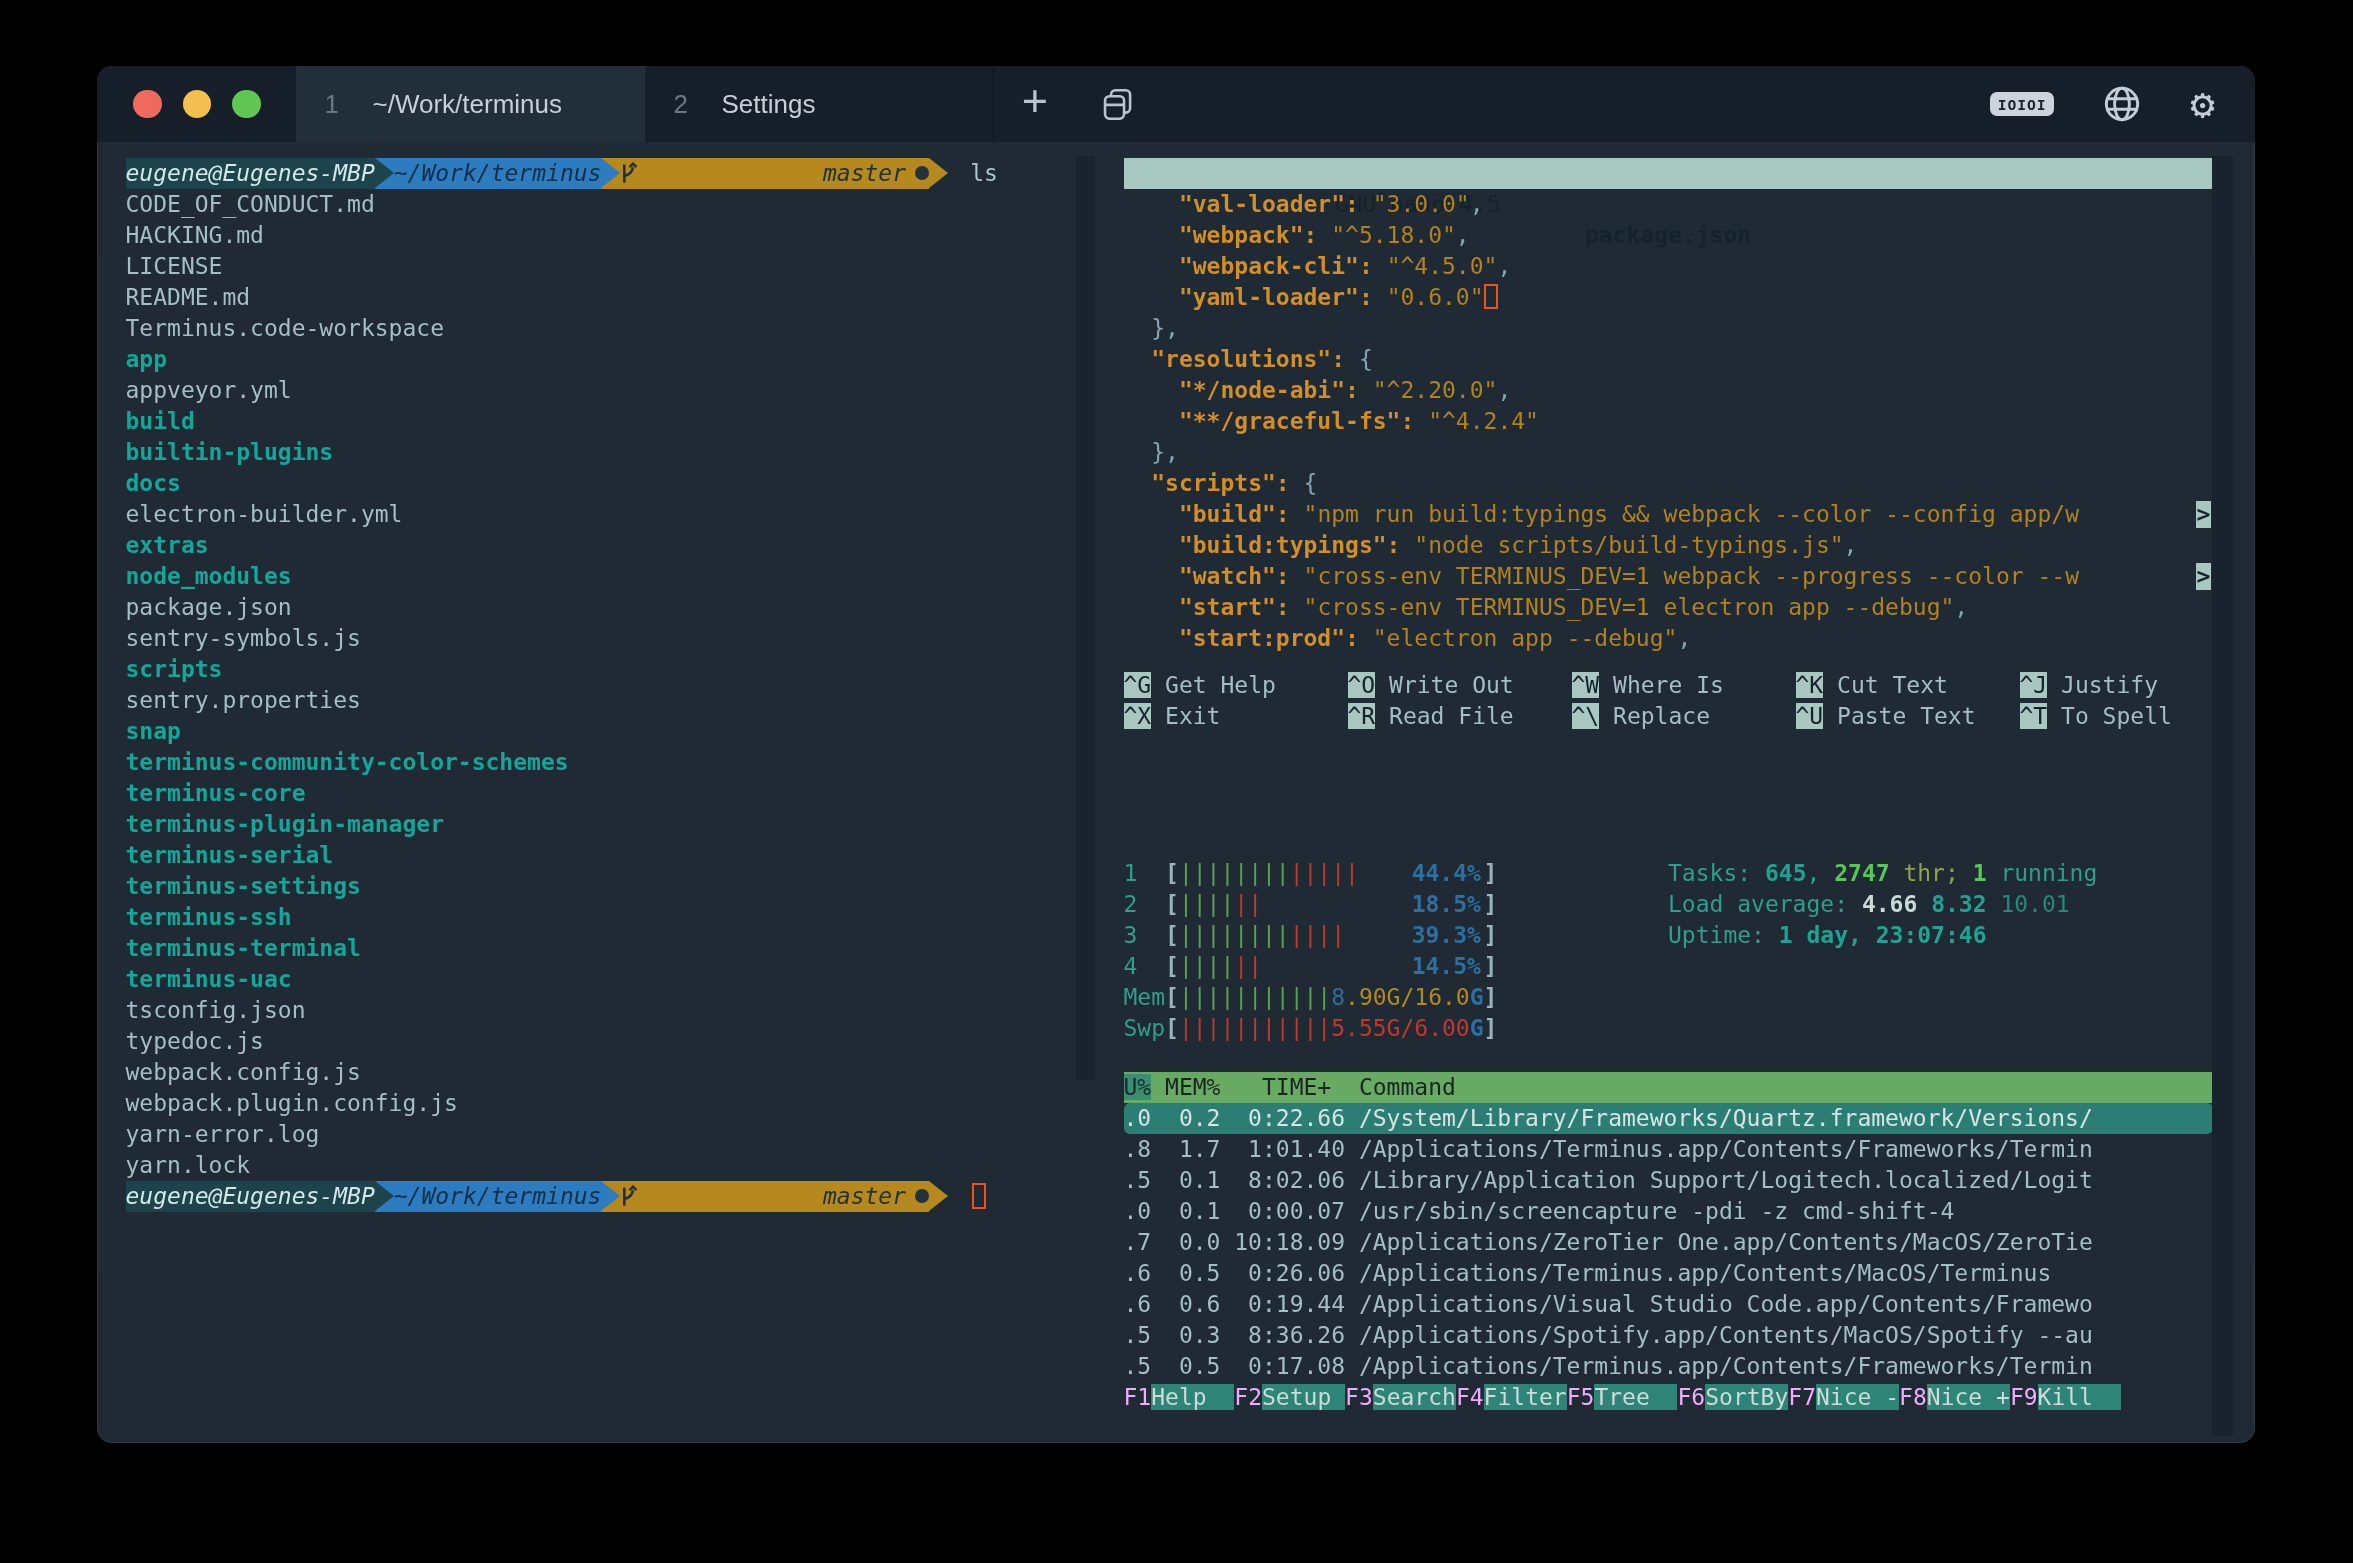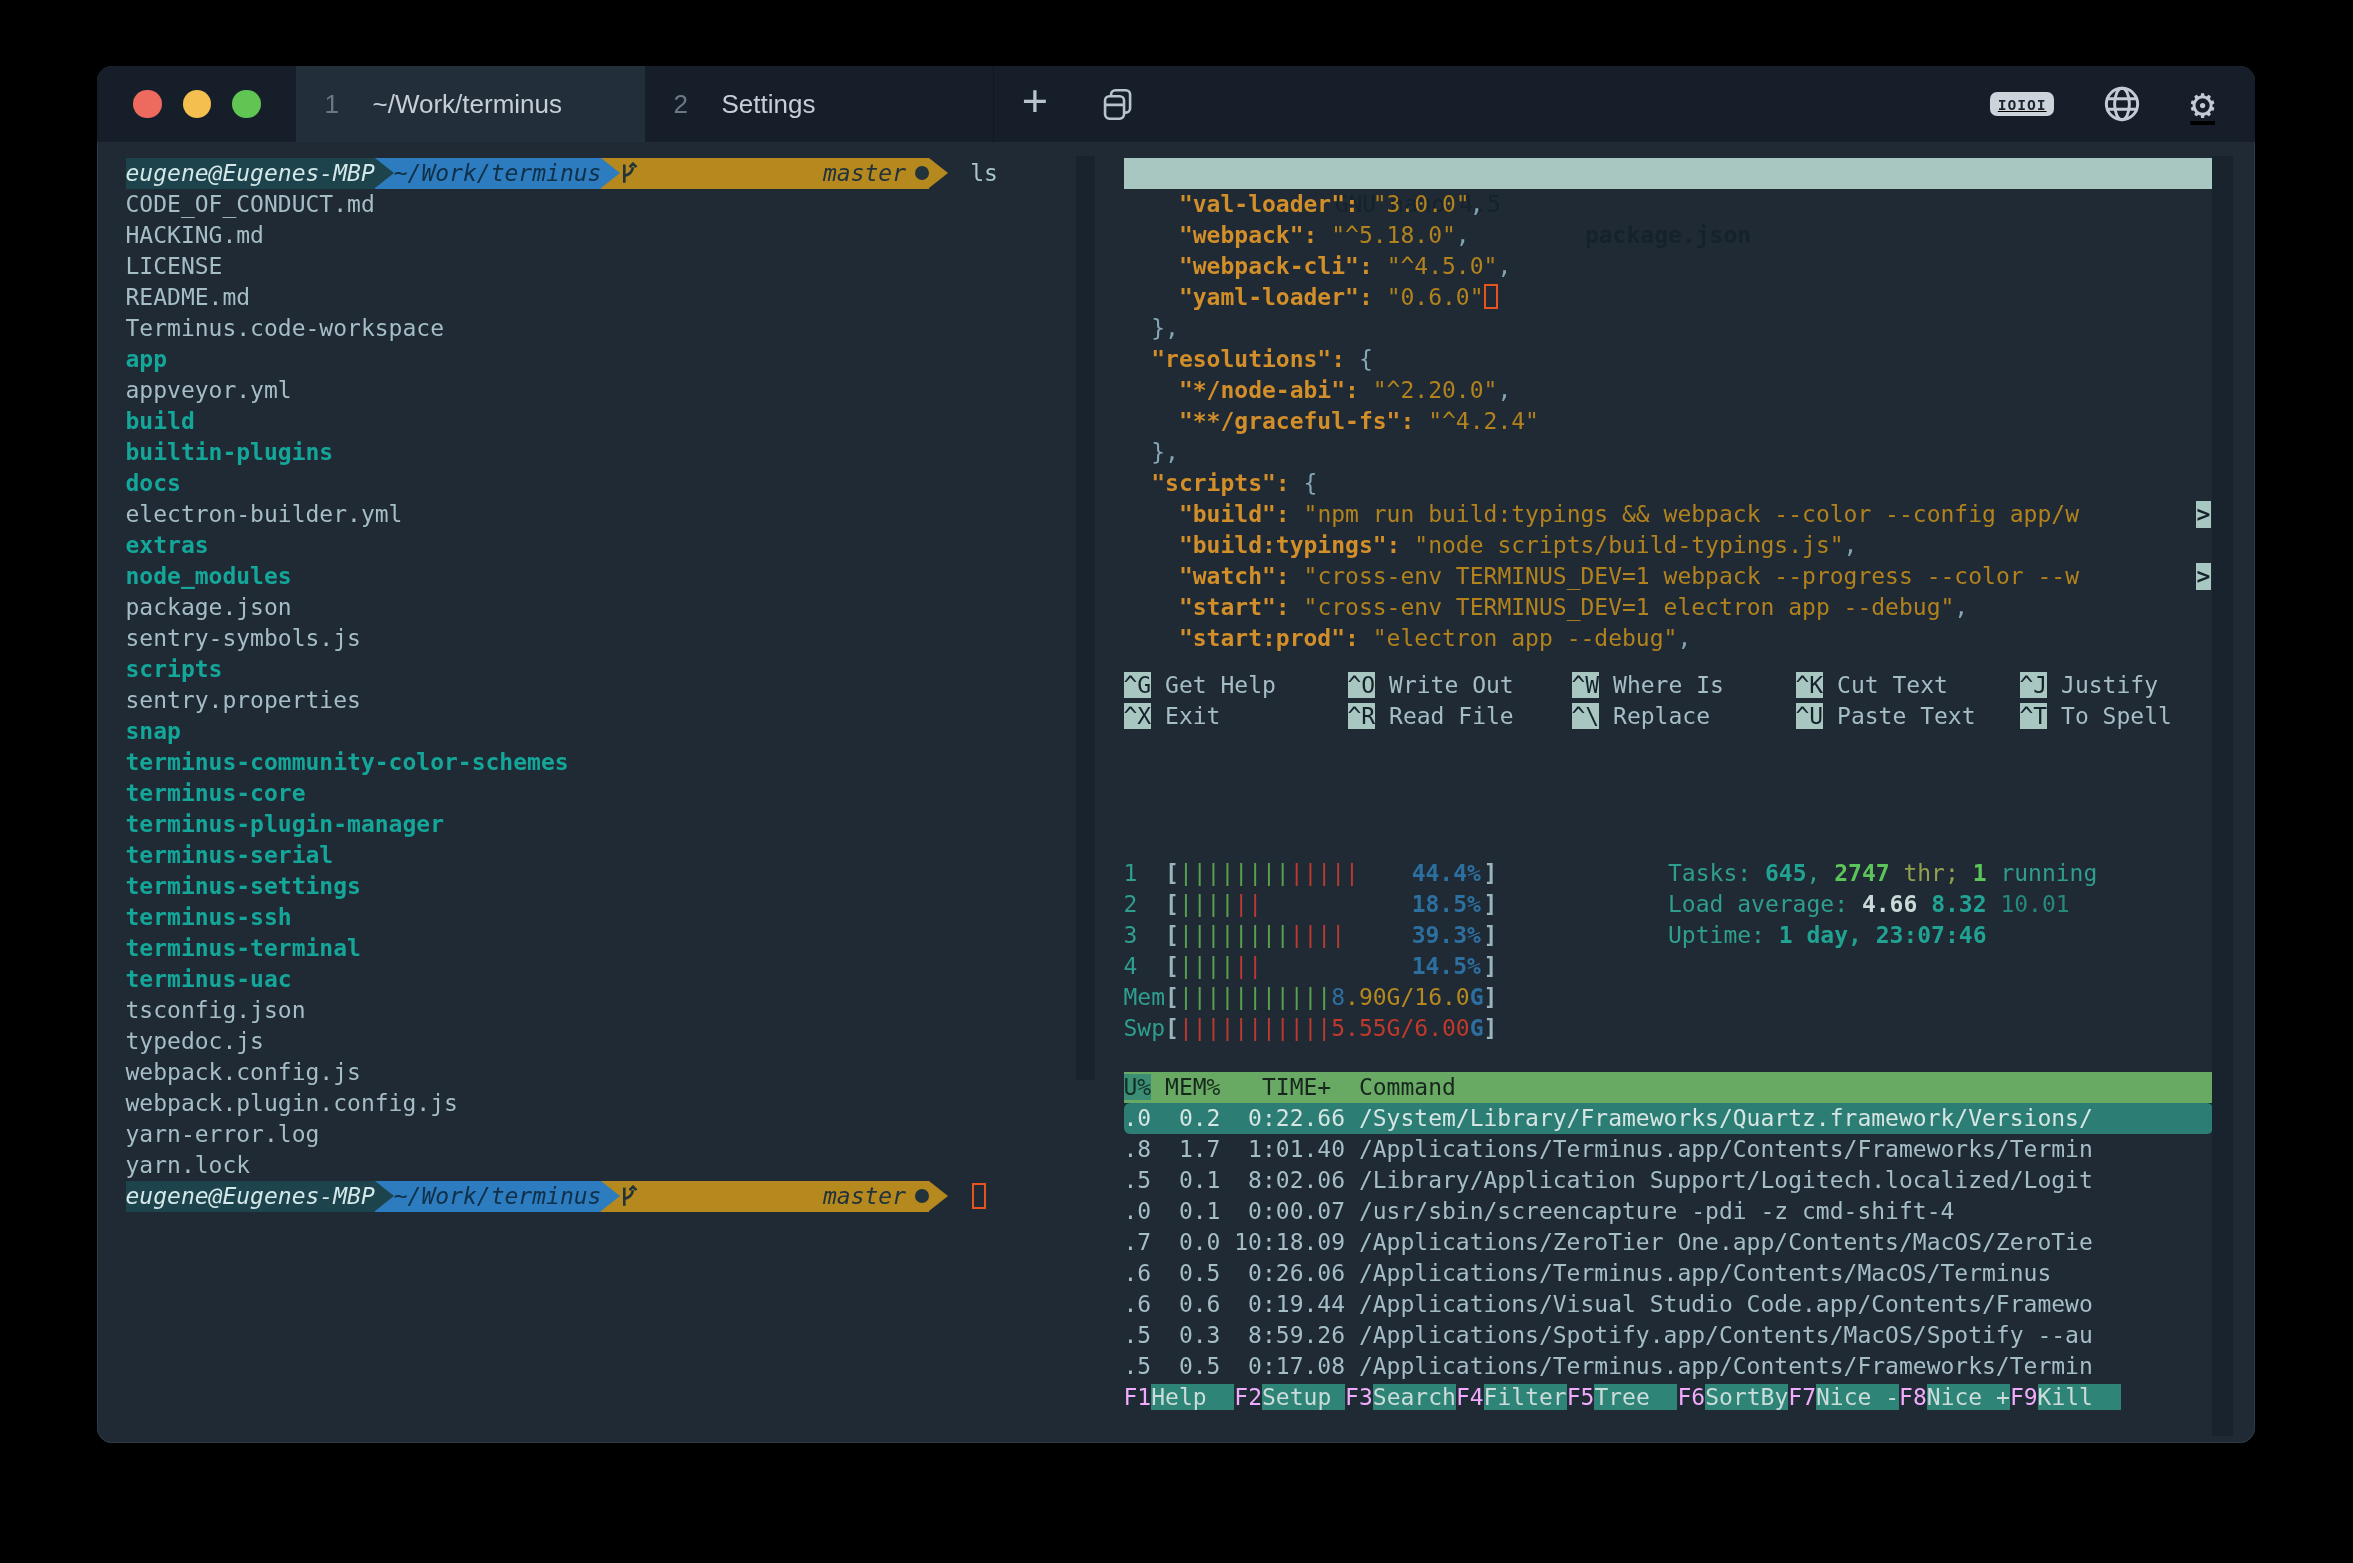--- a/index.html
+++ b/index.html
@@ -24,21 +24,21 @@
   .traffic{display:flex;align-items:center;gap:21px;padding:0 35px 0 36px;}
   .dot{width:28.5px;height:28.5px;border-radius:50%;}
   .dot.r{background:#ee6a5f;} .dot.y{background:#f5bf4f;} .dot.g{background:#61c554;}
   .tab{width:349px;display:flex;align-items:center;padding-left:29px;
        font:400 26px "Liberation Sans",sans-serif;color:#c7ced6;cursor:default;}
   .tab .num{color:#6b7784;width:48px;}
   .tab.active{background:var(--tabActive);}
   .tab.plain{border-right:0.9px solid #10181f;}
   .tb-btn{display:flex;align-items:center;justify-content:center;width:83px;color:#b9c3cc;}
   .plus{font:300 45px "Liberation Sans",sans-serif;margin-top:-5.2px;}
-  .right-icons{margin-left:auto;display:flex;align-items:center;gap:48px;padding-right:40px;text-decoration:underline;}
+  .right-icons{margin-left:auto;display:flex;align-items:center;gap:48px;padding-right:40px;}
   .serial-badge{background:#ccd3da;color:#1a222c;border-radius:7px;
                 font:bold 14.7px "DejaVu Sans Mono",monospace;padding:3.5px 7.8px;letter-spacing:0.9px;}
   .gear{font-size:41px;color:#c3cbd4;line-height:1;}
   
   .content{position:absolute;top:76px;left:0;right:0;bottom:0;
            font:23px/31px "DejaVu Sans Mono",monospace;color:var(--fg);}
   .pane-left{position:absolute;left:28.5px;top:0;width:994px;bottom:0;padding-top:15.6px;}
   .pane-right{position:absolute;left:1023px;top:0;right:0;bottom:0;padding-top:15.6px;}
   .scroll-track{position:absolute;width:21px;background:#19232d;top:14px;bottom:7px;}
   .track-left{position:absolute;left:950px;top:14px;bottom:363px;width:19px;background:#19232d;}
@@ -281,21 +281,21 @@
         <div class="proc">
           <div class="proc-header"><span class="sortcol">U%</span><span> MEM%   TIME+  Command</span></div>
           <div id="proc-rows">
               <div class="prow sel">.0  0.2  0:22.66 /System/Library/Frameworks/Quartz.framework/Versions/</div>
               <div class="prow">.8  1.7  1:01.40 /Applications/Terminus.app/Contents/Frameworks/Termin</div>
               <div class="prow">.5  0.1  8:02.06 /Library/Application Support/Logitech.localized/Logit</div>
               <div class="prow">.0  0.1  0:00.07 /usr/sbin/screencapture -pdi -z cmd-shift-4</div>
               <div class="prow">.7  0.0 10:18.09 /Applications/ZeroTier One.app/Contents/MacOS/ZeroTie</div>
               <div class="prow">.6  0.5  0:26.06 /Applications/Terminus.app/Contents/MacOS/Terminus</div>
               <div class="prow">.6  0.6  0:19.44 /Applications/Visual Studio Code.app/Contents/Framewo</div>
-              <div class="prow">.5  0.3  8:59.26 /Applications/Spotify.app/Contents/MacOS/Spotify --au</div>
+              <div class="prow">.5  0.3  8:36.26 /Applications/Spotify.app/Contents/MacOS/Spotify --au</div>
               <div class="prow">.5  0.5  0:17.08 /Applications/Terminus.app/Contents/Frameworks/Termin</div>
             </div>
           <div class="fbar" id="fbar"><span class="fk">F1</span><span class="fl">Help  </span><span class="fk">F2</span><span class="fl">Setup </span><span class="fk">F3</span><span class="fl">Search</span><span class="fk">F4</span><span class="fl">Filter</span><span class="fk">F5</span><span class="fl">Tree  </span><span class="fk">F6</span><span class="fl">SortBy</span><span class="fk">F7</span><span class="fl">Nice -</span><span class="fk">F8</span><span class="fl">Nice +</span><span class="fk">F9</span><span class="fl">Kill  </span></div>
         </div>
 
         <div class="scroll-track" style="right:22.5px;"></div>
       </div>
 
     </div>
   </div>

